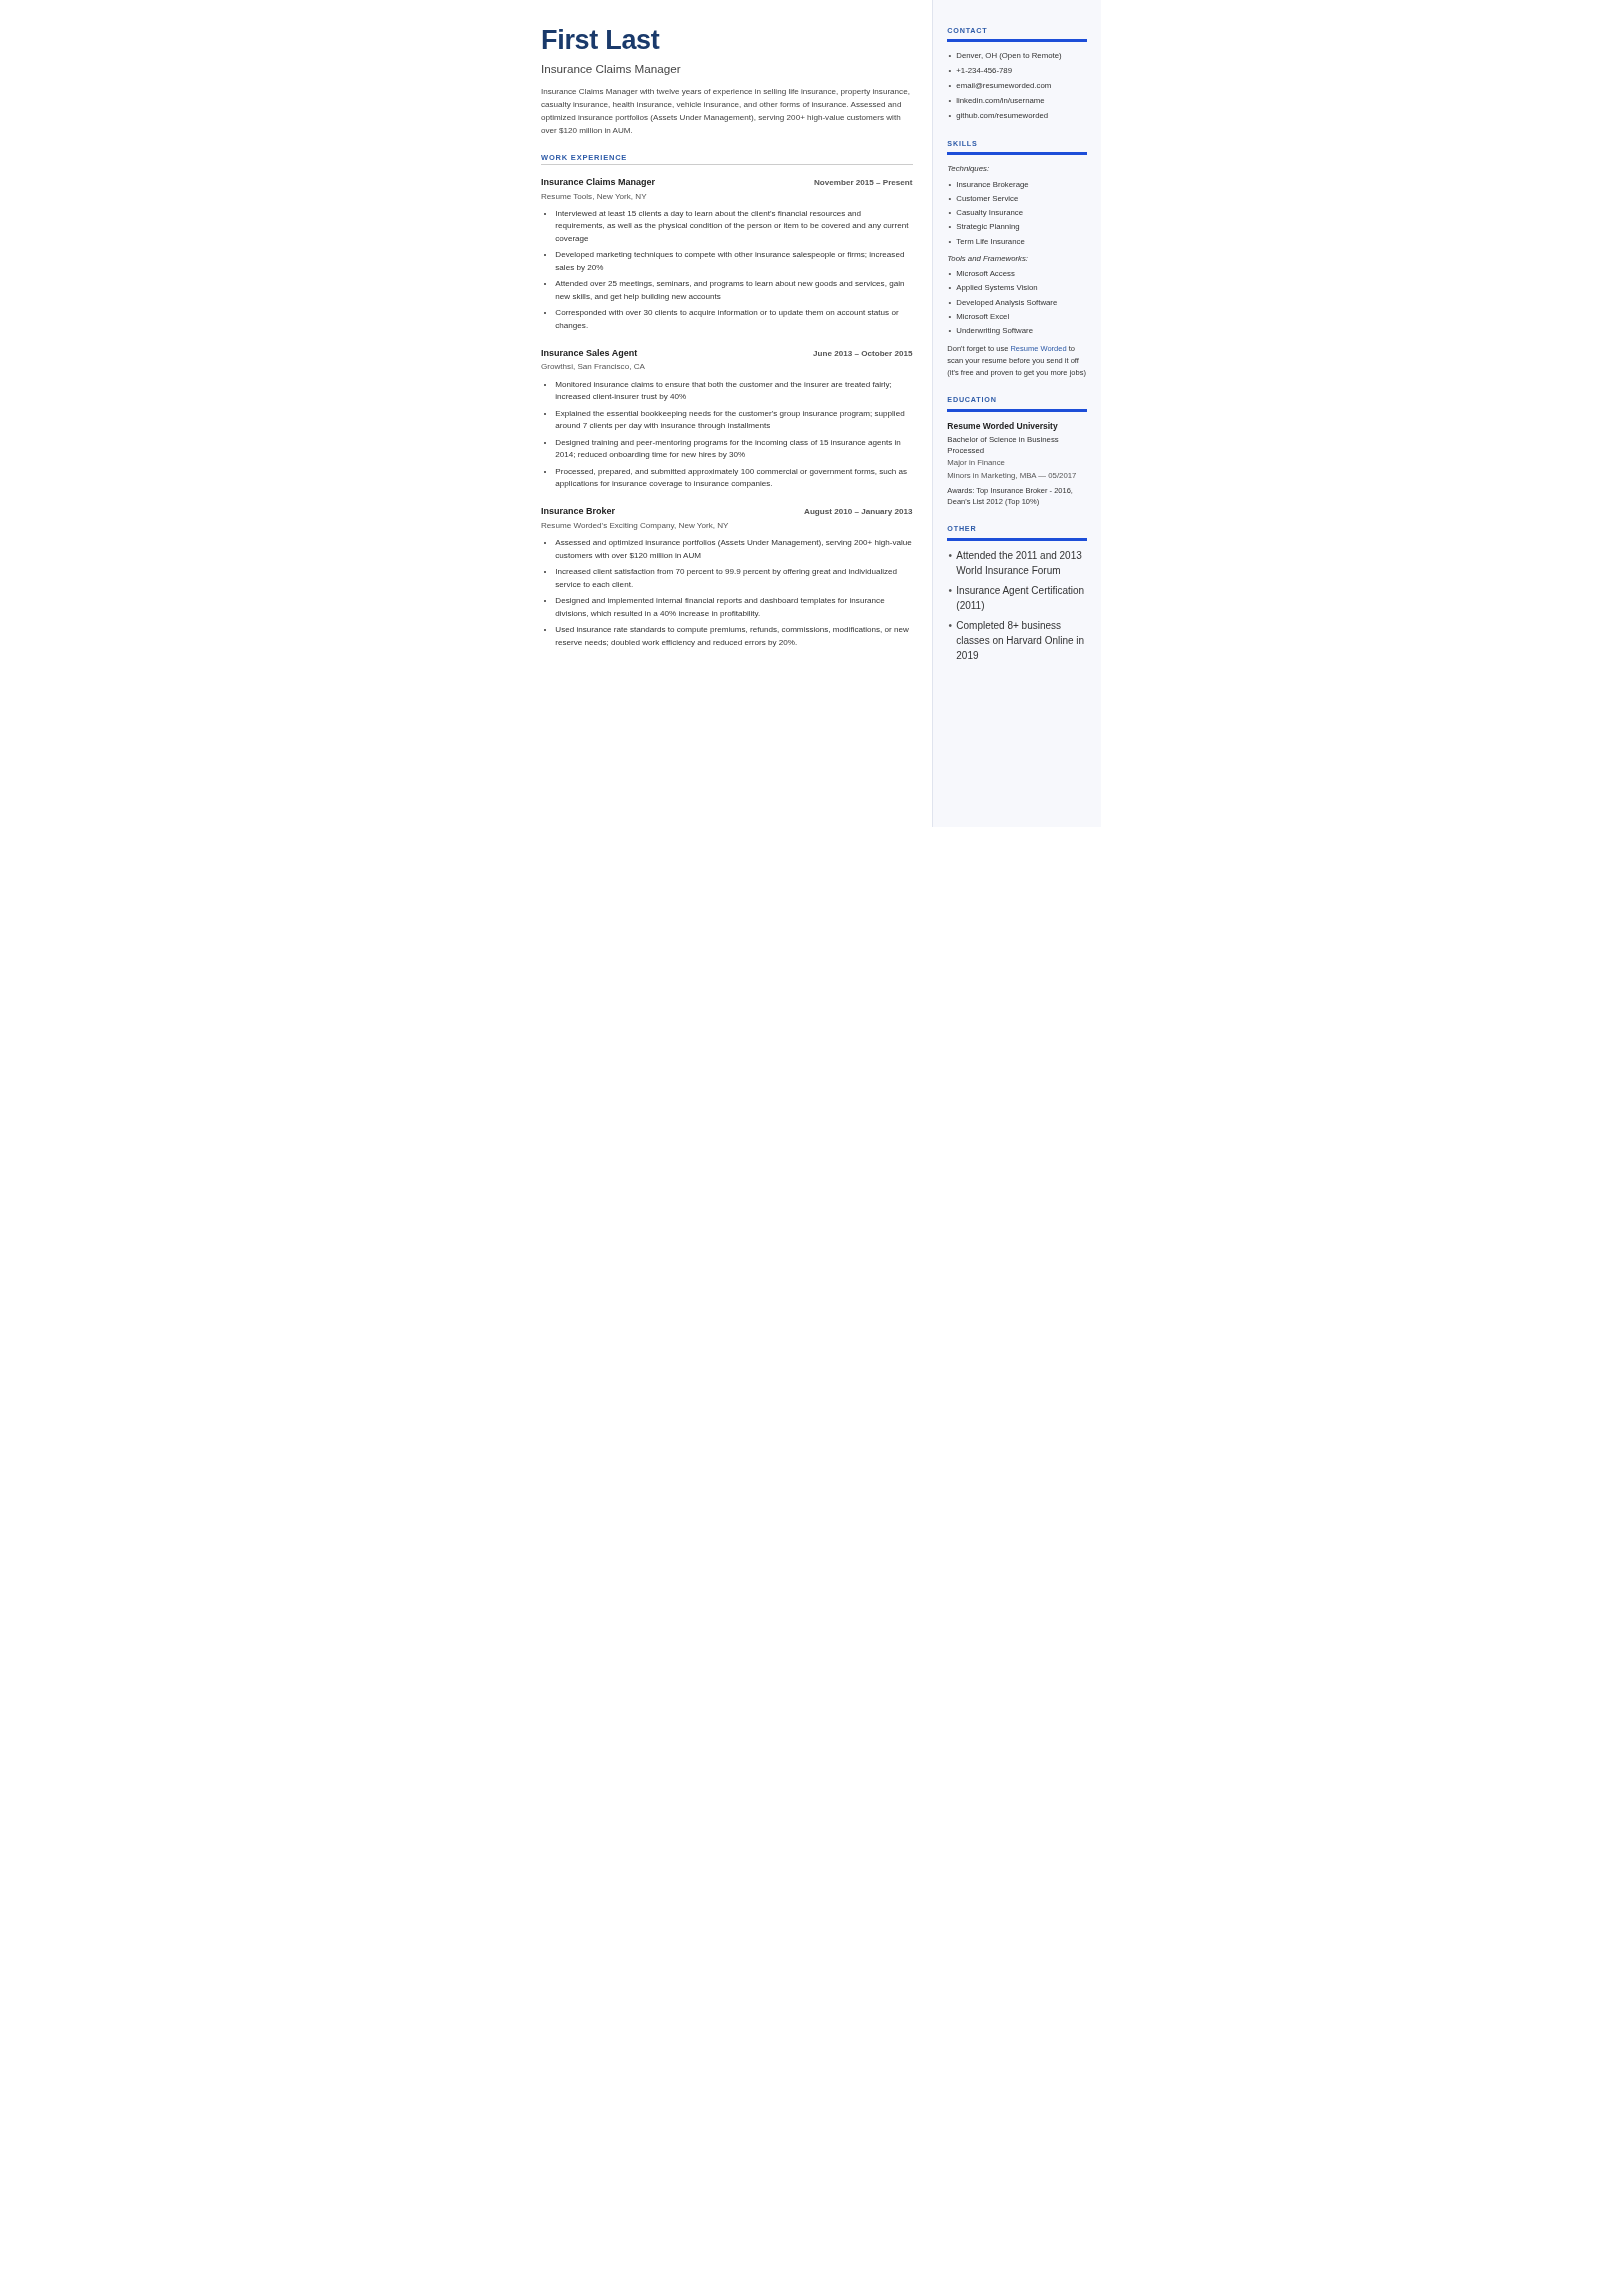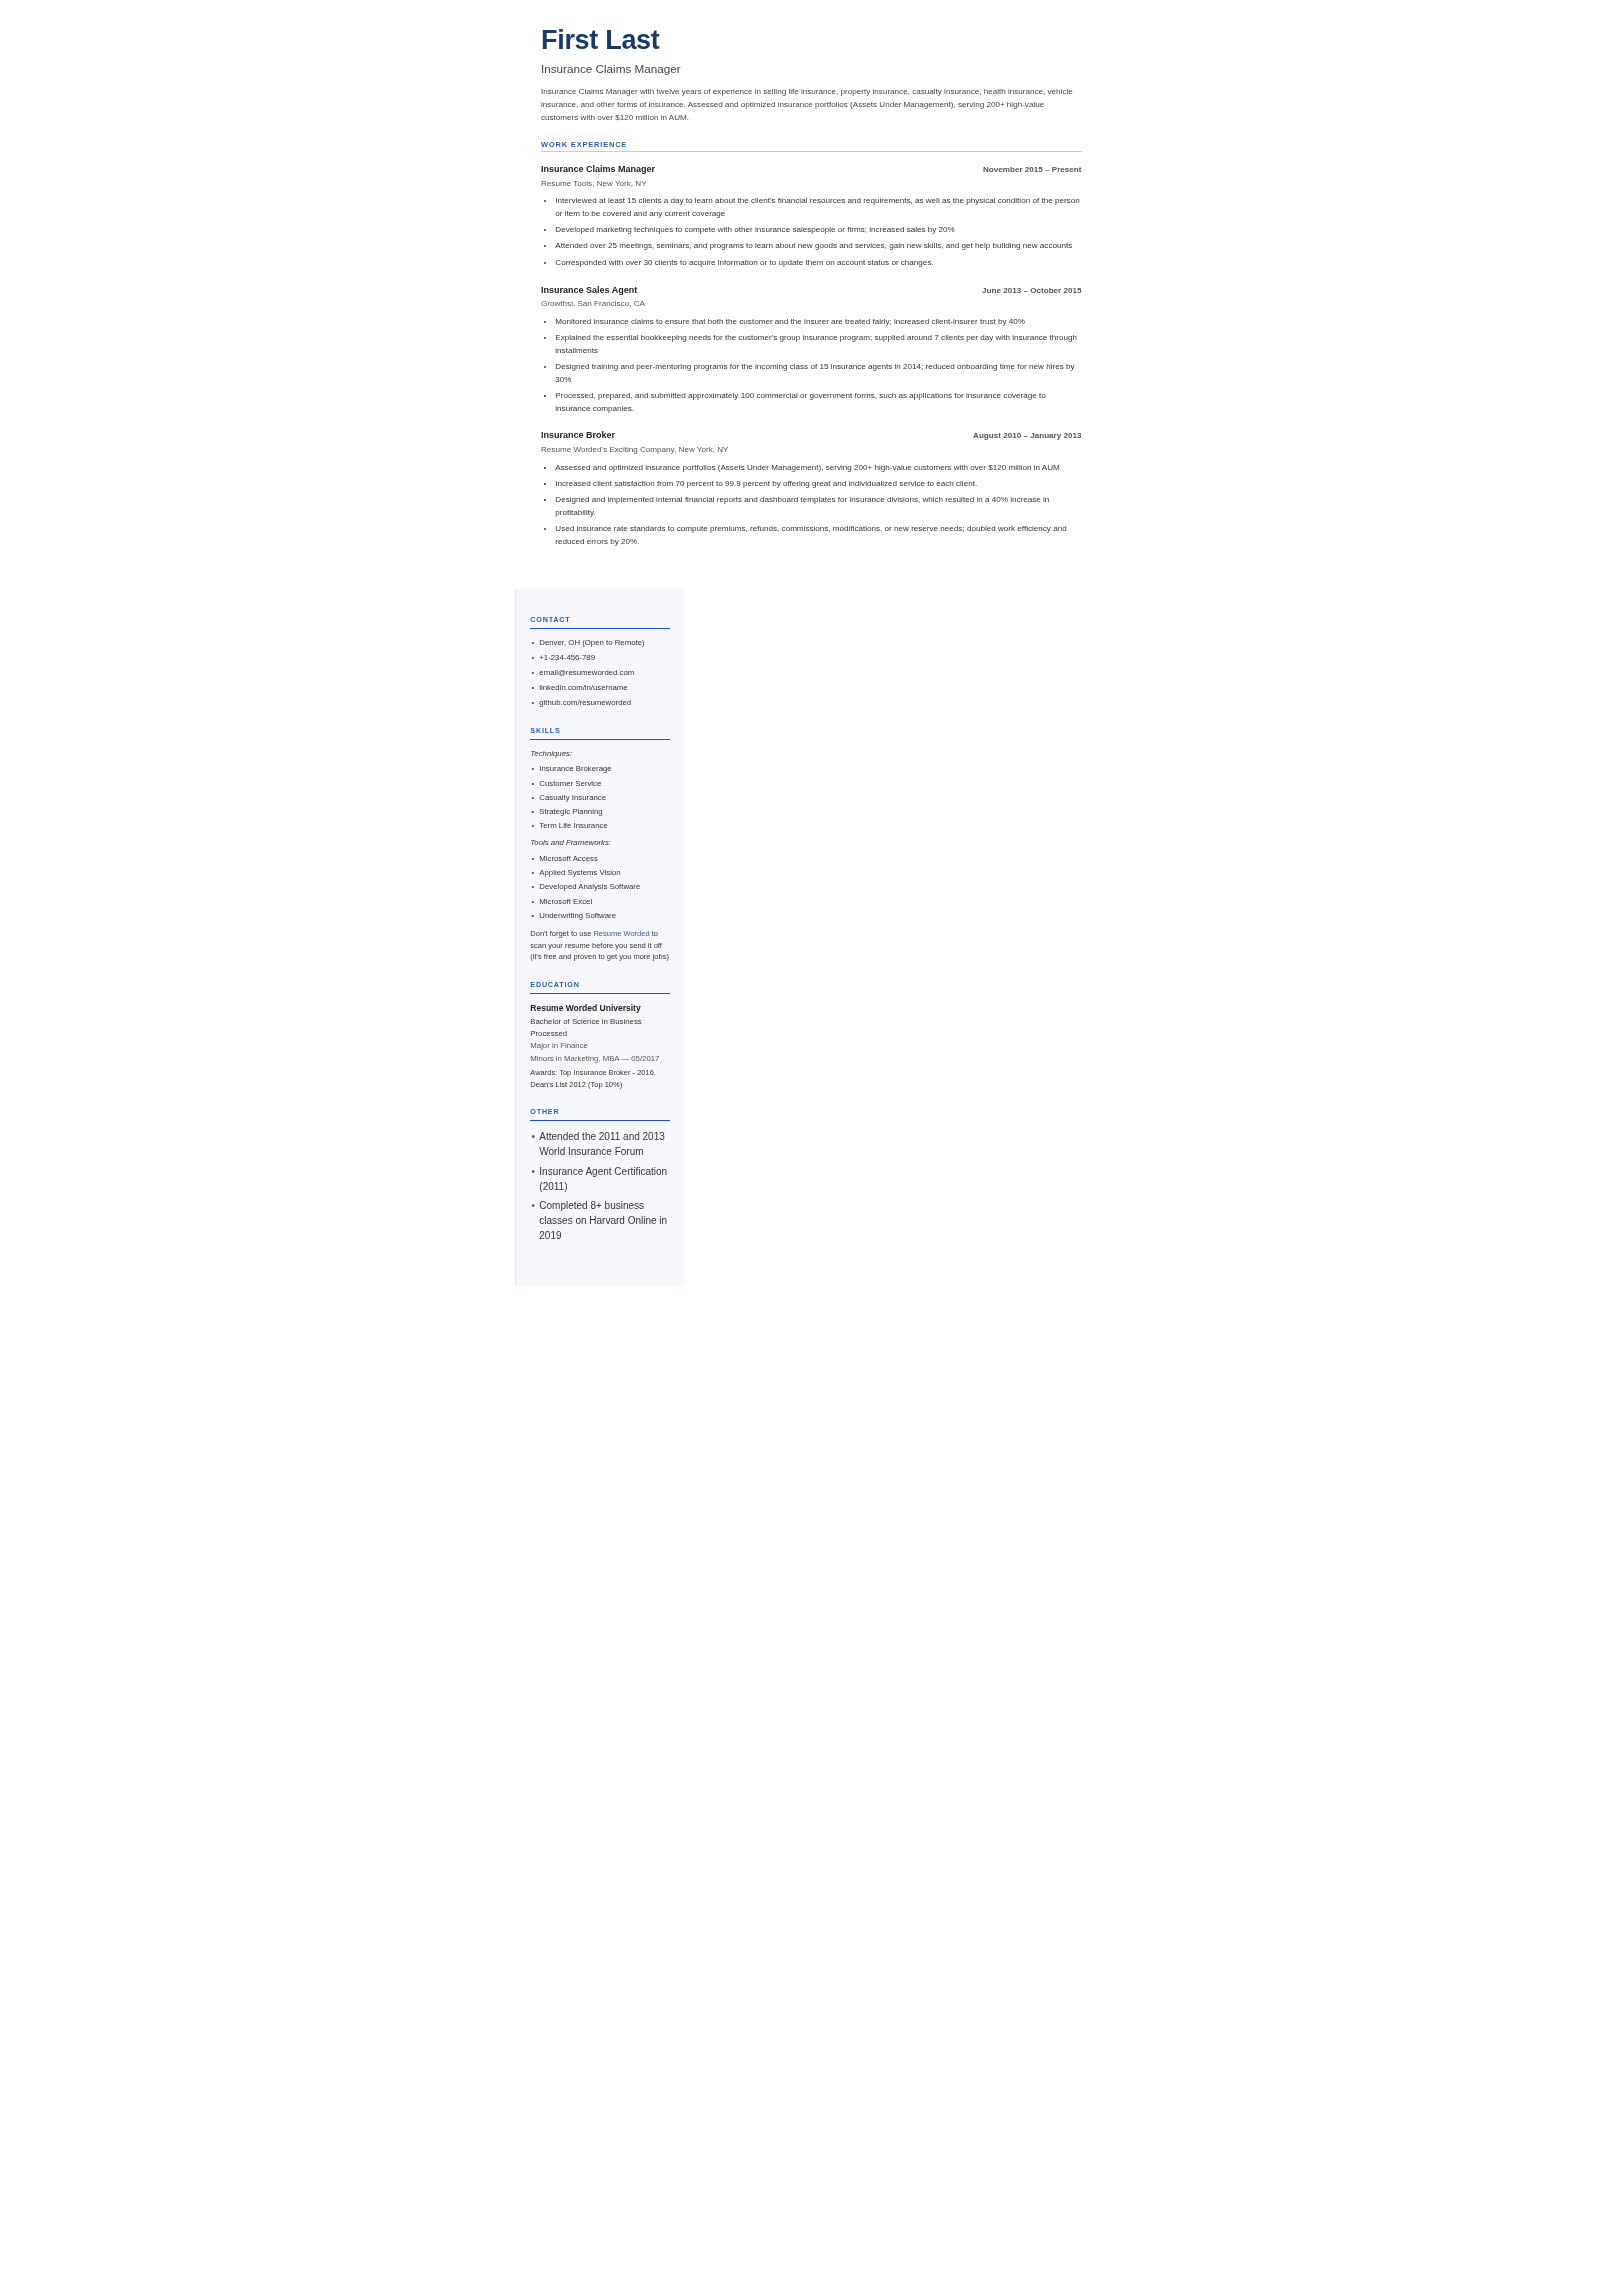--- a/index.html
+++ b/index.html
@@ -7,21 +7,21 @@
       font-family: 'Arial', sans-serif;
       background: #fff;
       color: #333;
       font-size: 8.5px;
       line-height: 1.5;
     }
     .page {
       width: 586px;
       margin: 0 auto;
       display: flex;
-      flex-direction: column;
+      flex-direction: row;
       min-height: 827px;
       padding: 0;
       background: #fff;
     }
     
     .left-col {
       flex: 1;
       padding: 26px 19.5px 26px 26px;
     }
     .name {
@@ -98,21 +98,21 @@
     }
     .right-section {
       margin-bottom: 17px;
     }
     .right-section-title {
       font-size: 7.2px;
       font-weight: 700;
       color: #2e5ba8;
       letter-spacing: 0.8px;
       text-transform: uppercase;
-      border-bottom: 1px solid #1d4ed8;
+      border-bottom: 3px solid #1d4ed8;
       padding-bottom: 2.6px;
       margin-bottom: 7.8px;
     }
     .contact-list {
       list-style: none;
       padding: 0;
     }
     .contact-list li {
       font-size: 7.8px;
       color: #333;

